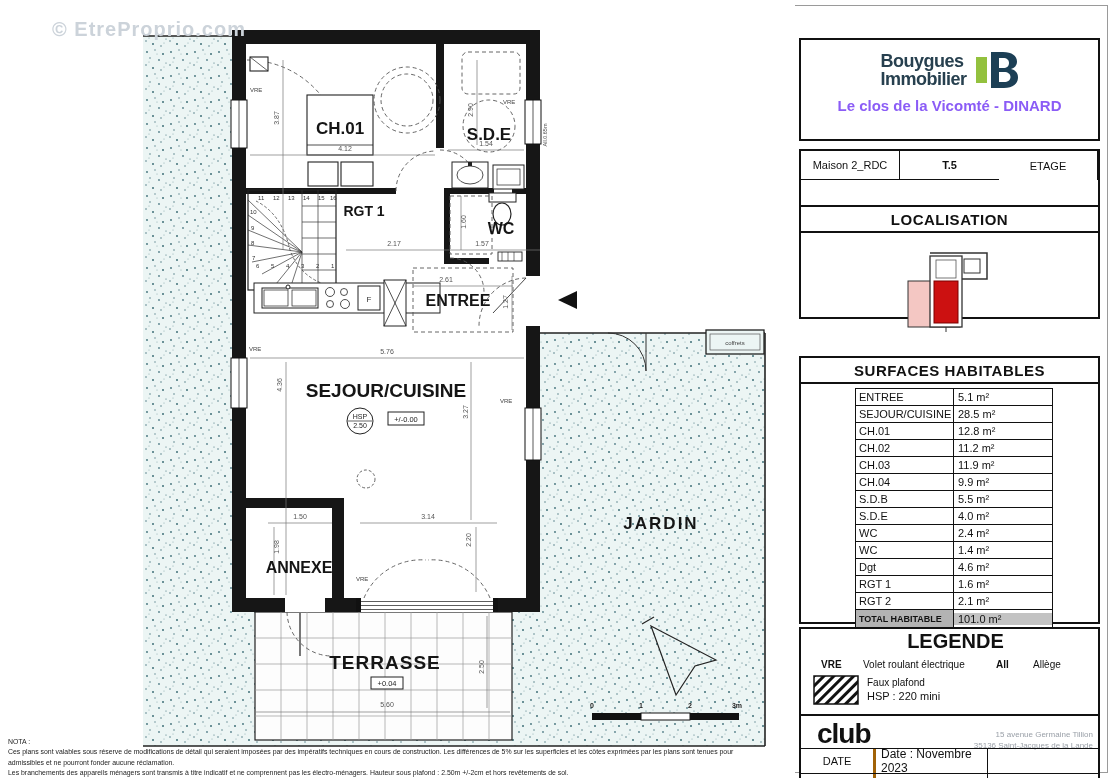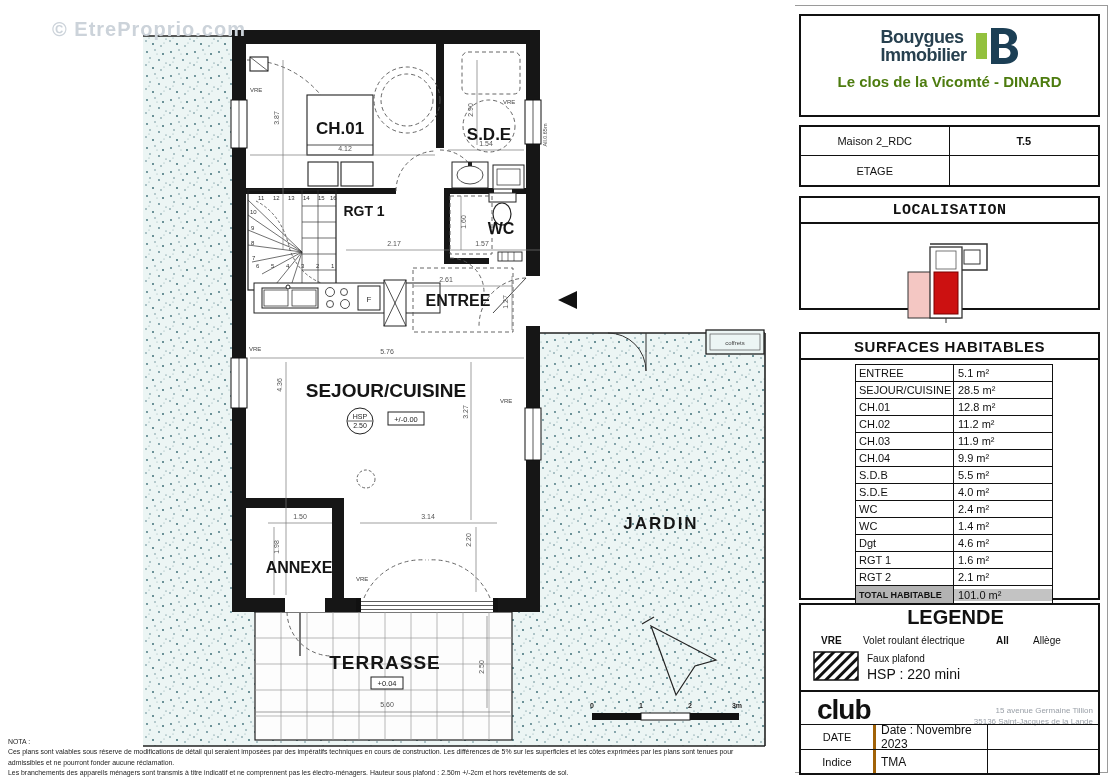--- a/index.html
+++ b/index.html
@@ -3,31 +3,31 @@
 <meta charset="utf-8">
 <style>
   html,body{margin:0;padding:0;background:#e9e9e9;}
   #page{position:relative;width:1113px;height:778px;background:#fff;overflow:hidden;
         font-family:"Liberation Sans",sans-serif;color:#111;}
   .page-border{position:absolute;inset:5px;border:1px solid #9a9a9a;pointer-events:none;}
   #plan-svg{position:absolute;left:0;top:0;}
   .watermark{position:absolute;left:52px;top:18px;font-size:20px;font-weight:bold;
              letter-spacing:1px;color:#ccd3da;}
   
-  .sb{position:absolute;left:799px;width:301px;border:2px solid #111;background:#fff;box-sizing:border-box;}
+  .sb{position:absolute;left:799px;width:301px;border:2px solid #111;background:#fff;box-sizing:border-box;margin-top:24px;}
   .box-logo{top:14px;height:103px;}
   .logo-row{display:flex;align-items:center;justify-content:center;gap:8px;margin-top:10px;}
   .logo-text{font-weight:bold;font-size:18px;line-height:1.0;color:#27404f;letter-spacing:-0.5px;}
-  .proj-title{text-align:center;font-weight:bold;font-size:15px;margin-top:7px;color:#4d7c0f;}
-  .box-unit{top:125px;height:62px;display:grid;grid-template-columns:1fr 1fr;grid-template-rows:1fr 1fr;text-align:right;}
+  .proj-title{text-align:center;font-weight:bold;font-size:15px;margin-top:7px;color:#8b5cf6;}
+  .box-unit{top:125px;height:62px;display:grid;grid-template-columns:1fr 1fr 1fr;grid-template-rows:1fr 1fr;text-align:right;}
   .box-unit>div{display:flex;align-items:center;justify-content:center;font-size:11px;}
   .cell-b{border-bottom:1px solid #111;}
   .cell-r{border-right:1px solid #111;}
   .unit-type{font-size:16px;font-weight:bold;}
-  .box-loc{top:196px;height:114px;font-family:Liberation Mono, monospace;}
+  .box-loc{top:181px;height:114px;}
   .sb-head{border-bottom:2px solid #111;text-align:center;font-size:15px;font-weight:bold;
            letter-spacing:0.5px;padding:4px 0 3px;}
   .box-surf{top:332px;height:268px;}
   .surf-table{position:absolute;left:54px;top:30px;width:196px;border:1px solid #111;}
   .surf-row{display:flex;height:16px;border-bottom:1px solid #111;font-size:11px;align-items:center;}
   .surf-row:last-child{border-bottom:none;}
   .surf-label{width:98px;border-right:1px solid #111;padding-left:3px;height:100%;display:flex;align-items:center;box-sizing:border-box;}
   .surf-value{flex:1;padding-left:4px;}
   .surf-total .surf-label{font-weight:bold;font-size:9px;background:#b3b3b3;}
   .surf-total .surf-value{background:#c3c3c3;}
@@ -480,21 +480,21 @@
       <span class="leg-vre">VRE</span>
       <span class="leg-vre-t">Volet roulant électrique</span>
       <span class="leg-all">All</span>
       <span class="leg-all-t">Allège</span>
     </div>
     <svg class="leg-swatch" width="46" height="30">
       <rect x="1" y="1" width="44" height="28" fill="url(#hatch)" stroke="#111" stroke-width="1.5"></rect>
     </svg>
     <div class="leg-faux">
       <div>Faux plafond</div>
-      <div style="font-size:14px">HSP : 220 mini</div>
+      <div style="font-size:11px">HSP : 220 mini</div>
     </div>
   </div>
 
   <div class="sb box-club">
     <div class="club-logo">club</div>
     <div class="club-addr">
       <div>15 avenue Germaine Tillion</div>
       <div>35136 Saint-Jacques de la Lande</div>
     </div>
     <div class="club-grid">

